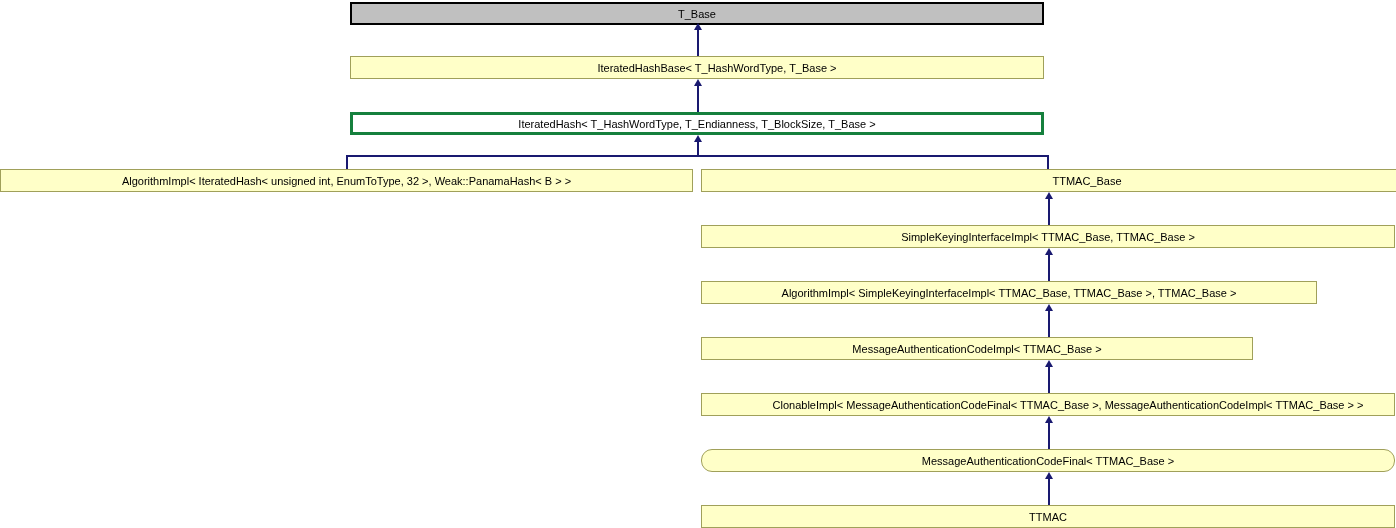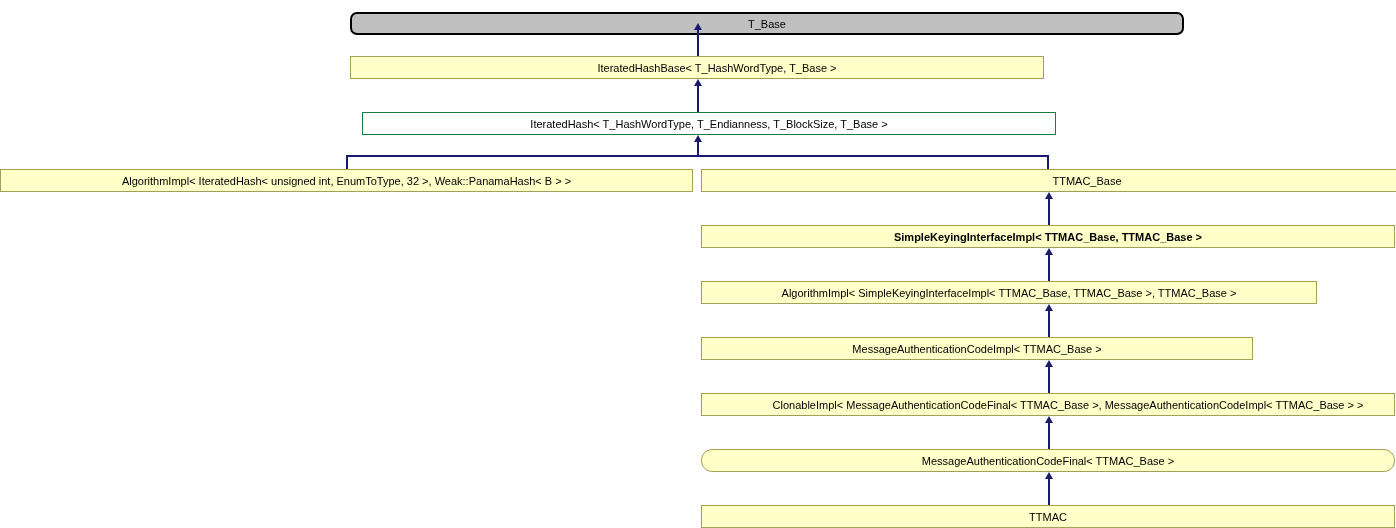--- a/index.html
+++ b/index.html
@@ -32,22 +32,21 @@
   .node.default{
     background:var(--node-fill);
     border:1px solid var(--node-border);
   }
   .node.selected{
     background:var(--selected-fill);
     border:2px solid #000000;
   }
   .node.plain{
     background:#ffffff;
-    border:1px solid #15803d;
-    margin-left:12px;
+    border:3px solid #15803d;
   }
   .edge{
     position:absolute;
     width:9px;
     display:flex;
     flex-direction:column;
     align-items:center;
   }
   .edge-head{
     width:0;height:0;
@@ -65,26 +64,26 @@
     background:var(--edge);
   }
   .hline{height:2px;}
   .vstub{width:2px;}
 </style>
 </head>
 <body>
 
 <div class="diagram">
 
-  <div class="node selected" style="left:350px; top:12px;   width:834px;border-radius:7px;">T_Base</div>
+  <div class="node selected" style="left:350px; top:2px;   width:694px;">T_Base</div>
   <div class="node default" style="left:350px; top:56px;  width:694px;padding-left:40px;">IteratedHashBase&lt; T_HashWordType, T_Base &gt;</div>
   <div class="node plain" style="left:350px; top:112px; width:694px;">IteratedHash&lt; T_HashWordType, T_Endianness, T_BlockSize, T_Base &gt;</div>
   <div class="node default" style="left:0px;   top:169px; width:693px;">AlgorithmImpl&lt; IteratedHash&lt; unsigned int, EnumToType, 32 &gt;, Weak::PanamaHash&lt; B &gt; &gt;</div>
   <div class="node default" style="left:701px; top:169px; width:772px;">TTMAC_Base</div>
-  <div class="node default" style="left:701px; top:225px; width:694px;font-weight:bold;">SimpleKeyingInterfaceImpl&lt; TTMAC_Base, TTMAC_Base &gt;</div>
+  <div class="node default" style="left:701px; top:225px; width:694px;">SimpleKeyingInterfaceImpl&lt; TTMAC_Base, TTMAC_Base &gt;</div>
   <div class="node default" style="left:701px; top:281px; width:616px;">AlgorithmImpl&lt; SimpleKeyingInterfaceImpl&lt; TTMAC_Base, TTMAC_Base &gt;, TTMAC_Base &gt;</div>
   <div class="node default" style="left:701px; top:337px; width:552px;">MessageAuthenticationCodeImpl&lt; TTMAC_Base &gt;</div>
   <div class="node default" style="left:701px; top:393px; width:694px;padding-left:40px;">ClonableImpl&lt; MessageAuthenticationCodeFinal&lt; TTMAC_Base &gt;, MessageAuthenticationCodeImpl&lt; TTMAC_Base &gt; &gt;</div>
   <div class="node default" style="left:701px; top:449px; width:694px;border-radius:11px;">MessageAuthenticationCodeFinal&lt; TTMAC_Base &gt;</div>
   <div class="node default" style="left:701px; top:505px; width:694px;">TTMAC</div>
 
   <div class="edge" style="left:693px; top:23px;  height:33px;">
       <div class="edge-head"></div>
       <div class="edge-line"></div>
     </div>

